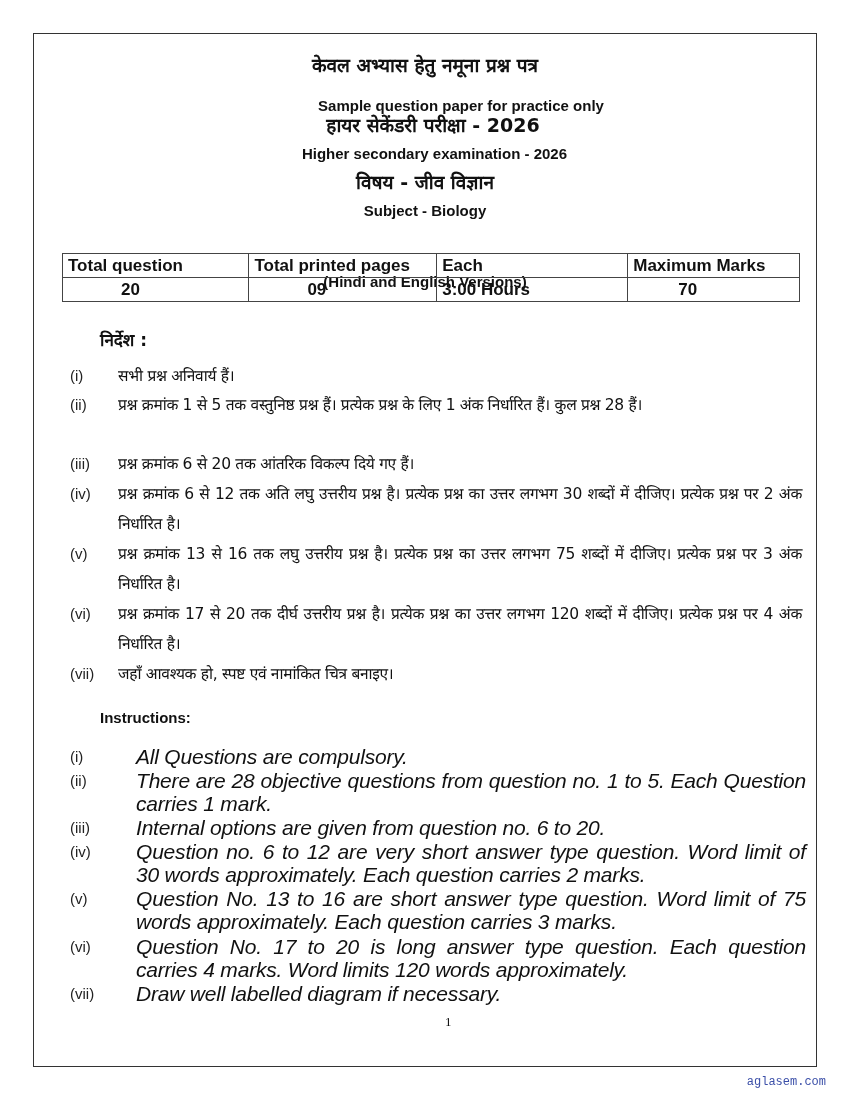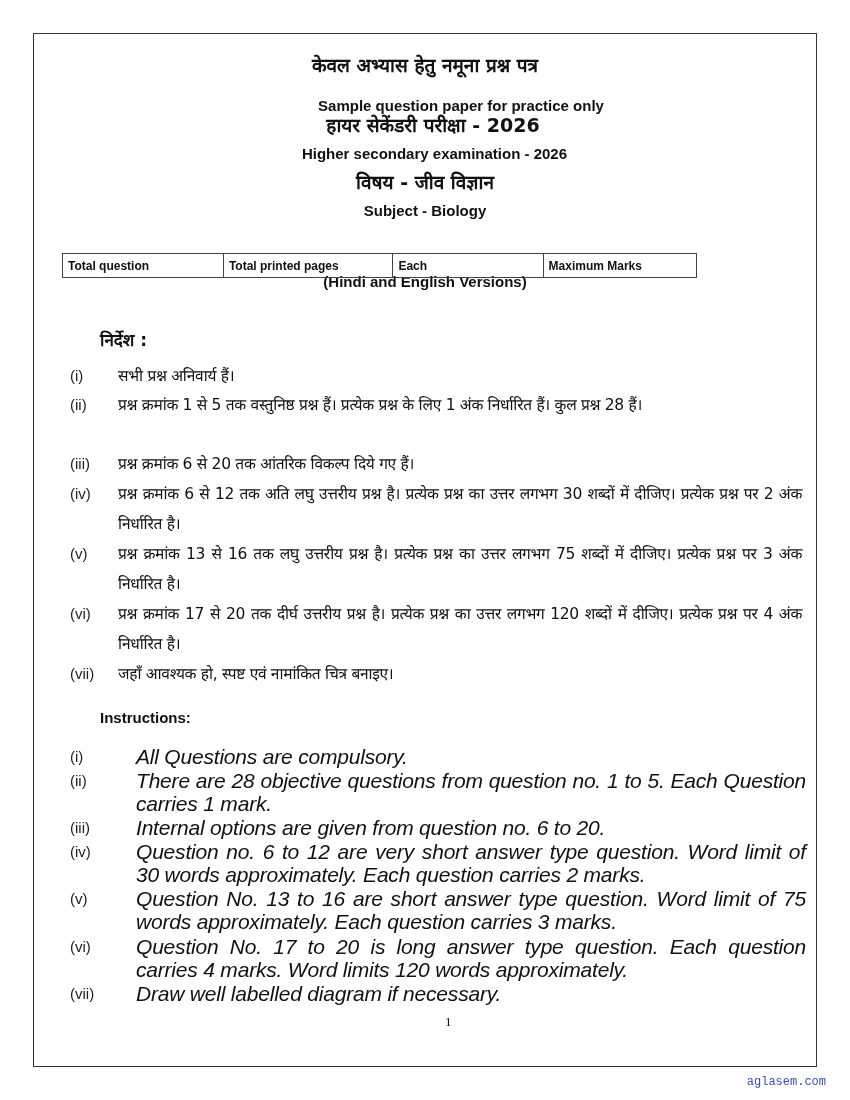--- a/index.html
+++ b/index.html
@@ -9,22 +9,22 @@
       position: absolute; left: 33px; top: 33px; width: 784px; height: 1034px;
       border: 1px solid #333;
     }
     .center-line {
       position: absolute; left: 0; width: 850px; text-align: center; white-space: nowrap;
     }
     .hi-title { font-family: "DejaVu Sans", sans-serif; font-size: 19px; font-weight: bold; }
     .en-sub { font-size: 15px; font-weight: bold; }
 
     .info-table {
-      position: absolute; left: 62px; top: 253px; width: 635px;
-      border-collapse: collapse; font-size: 12px; font-weight: bold; padding-left: 25px;
+      position: absolute; left: 62px; top: 253px; width: 738px;
+      border-collapse: collapse; font-size: 17px; font-weight: bold; padding-left: 25px;
     }
     .info-table td {
       border: 1px solid #444; height: 24px; padding: 0 5px; vertical-align: middle; white-space: nowrap;
     }
     .info-table td.num { padding-left: 58px; }
     .info-table td.num2 { padding-left: 58px; }
     .info-table td.num4 { padding-left: 50px; }
 
     .hi-heading {
       position: absolute; left: 100px; top: 328px; font-family: "DejaVu Sans", sans-serif;
@@ -78,20 +78,26 @@
       <col style="width:188px">
       <col style="width:192px">
       <col style="width:172px">
   </colgroup>
   <tbody>
       <tr>
     <td>Total question</td>
     <td>Total printed pages</td>
     <td>Each</td>
     <td>Maximum Marks</td>
+  </tr>
+  <tr>
+    <td class="num">20</td>
+    <td class="num2">09</td>
+    <td>3:00 Hours</td>
+    <td class="num4">70</td>
   </tr>
 </tbody>
   </table>
 
 <div class="hi-heading">निर्देश :</div>
 
 <div class="hi-item" style="top:361px;">
   <span class="roman" style="top:6px;">(i)</span>
   <span class="txt">सभी प्रश्न अनिवार्य हैं।</span>
 </div>

